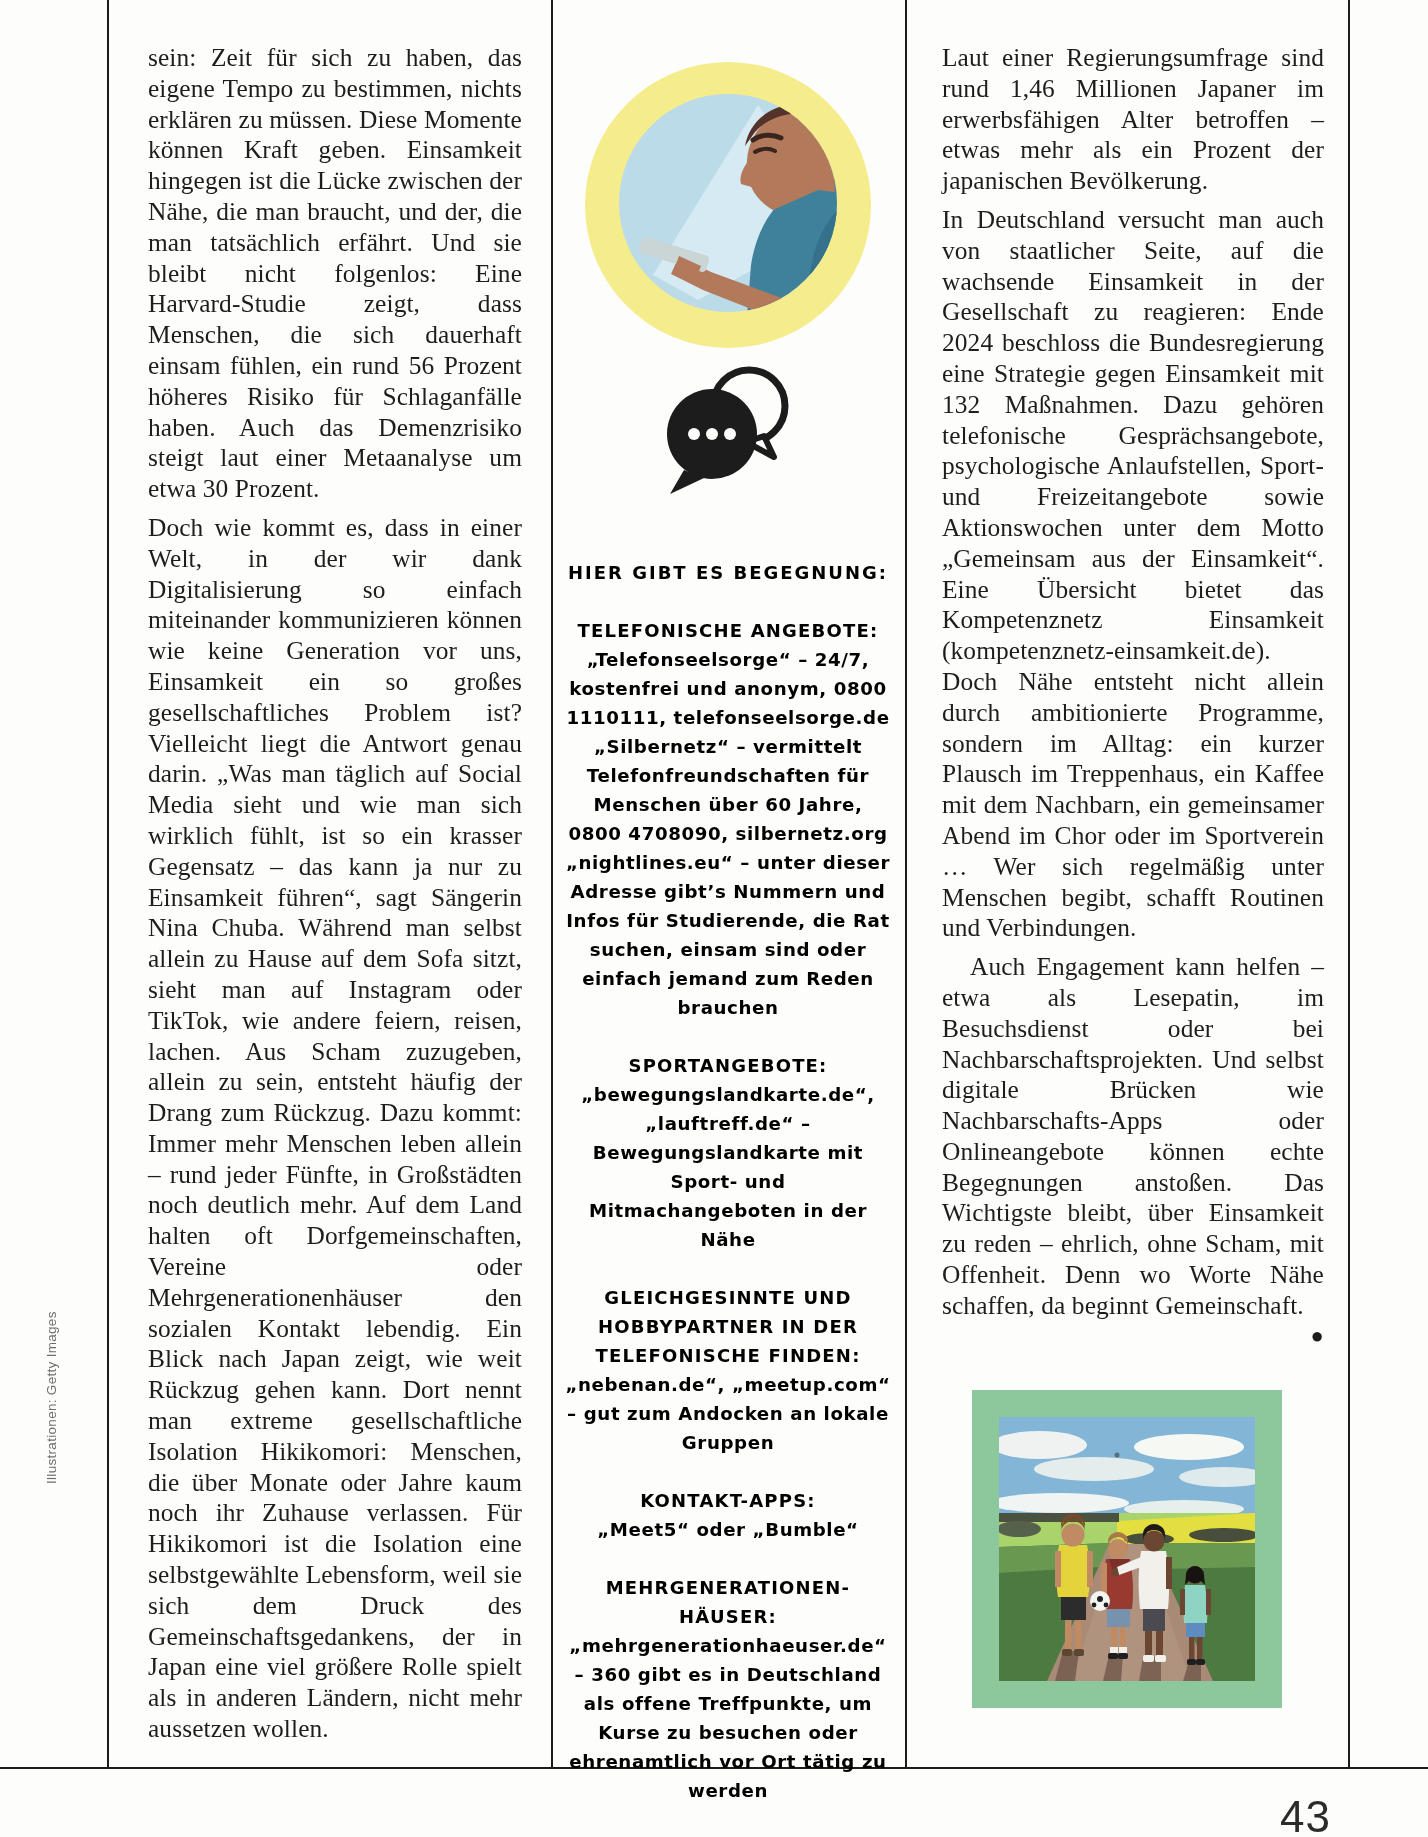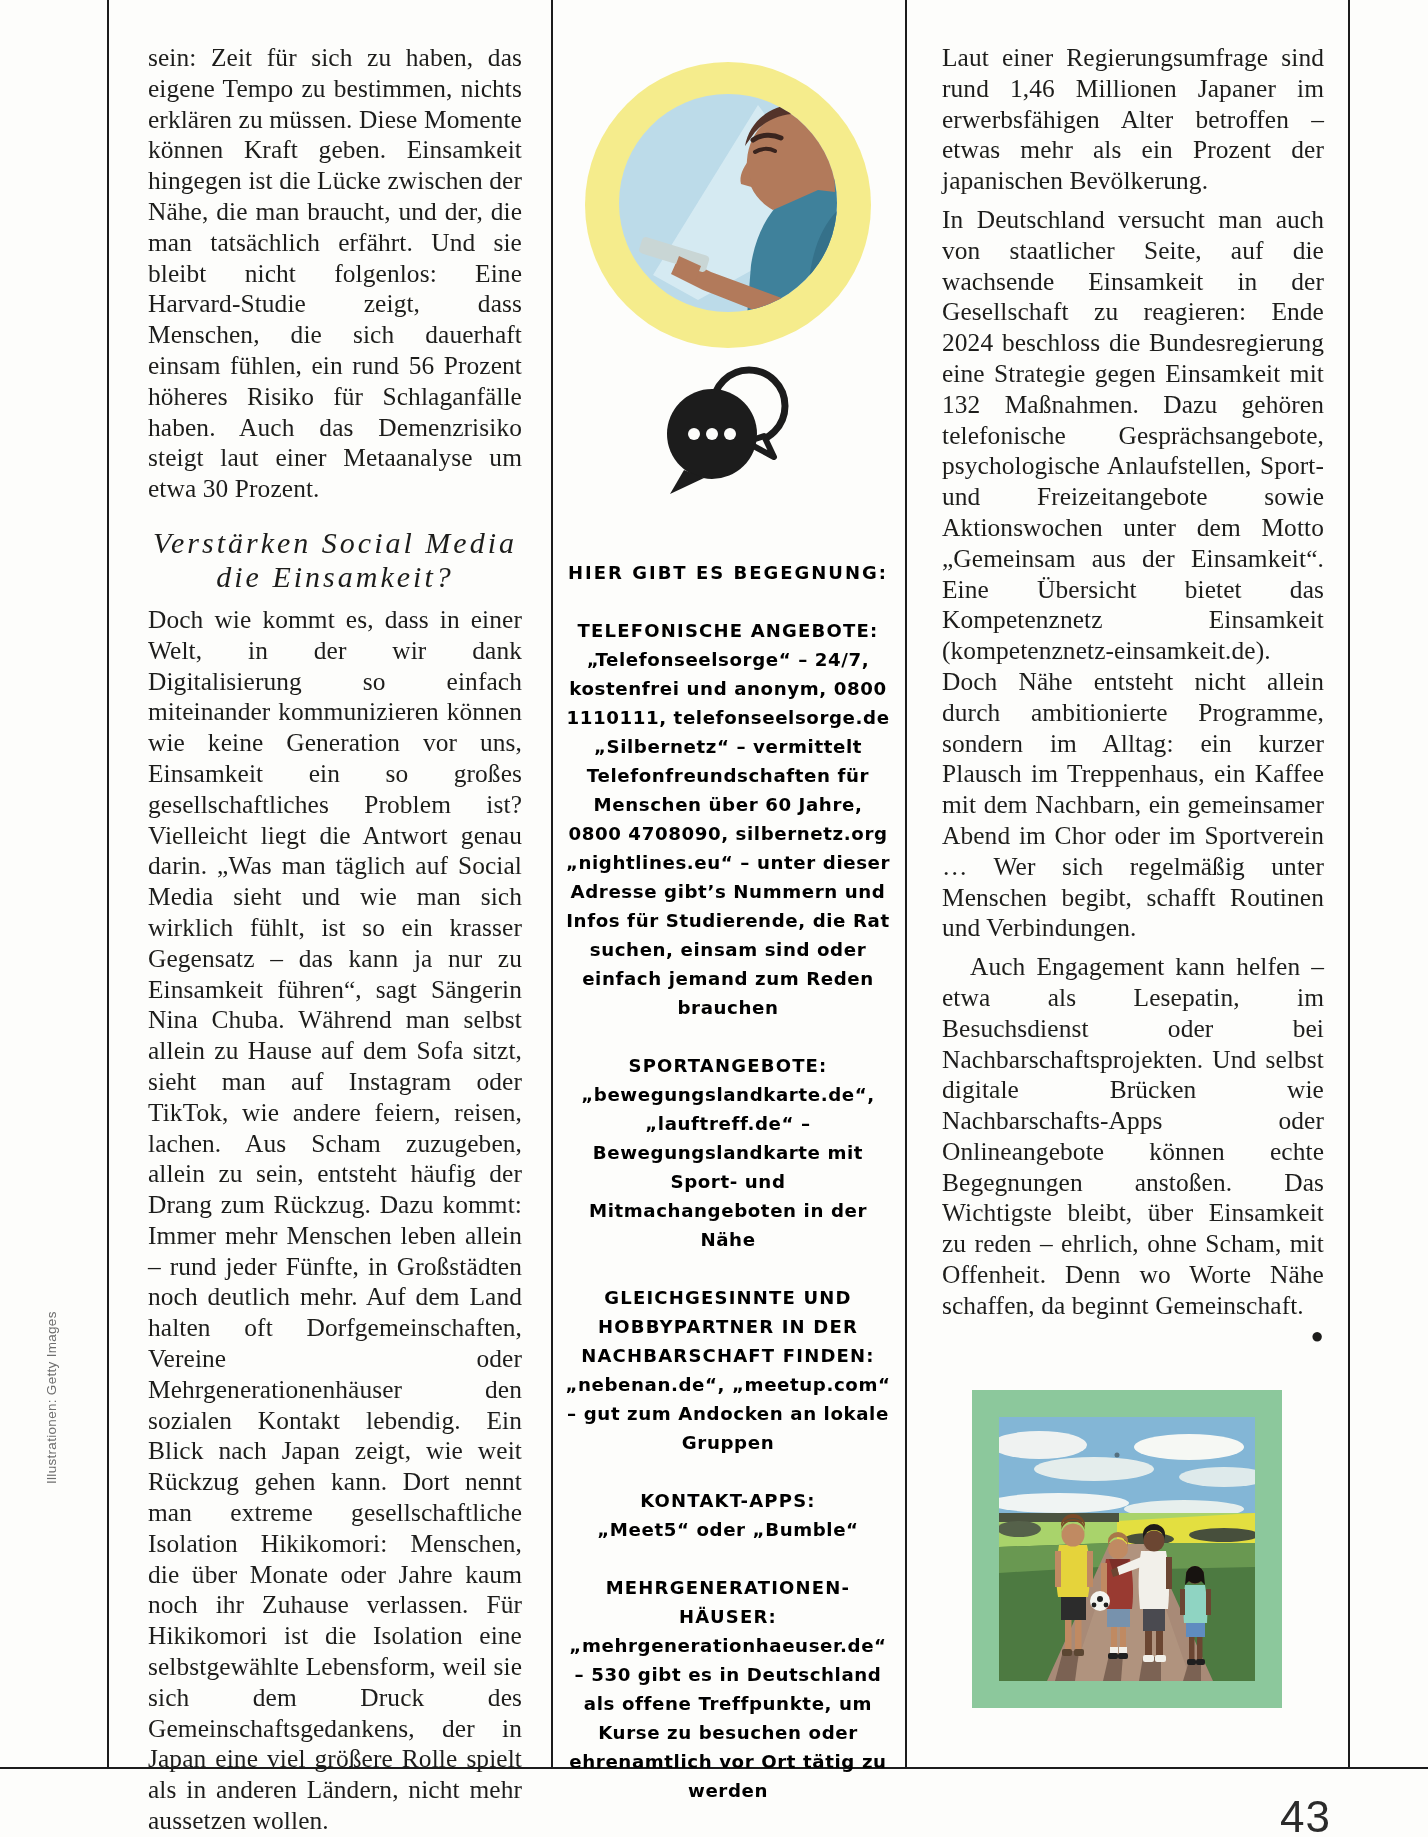--- a/index.html
+++ b/index.html
@@ -47,21 +47,20 @@
   <div class="vrule" style="left:107px"></div>
   <div class="vrule" style="left:551px"></div>
   <div class="vrule" style="left:905px"></div>
   <div class="vrule" style="left:1348px"></div>
   <div class="hrule"></div>
 
   <div class="credit">Illustrationen: Getty Images</div>
 
   <div class="bodycol col-left">
     <p>sein: Zeit für sich zu haben, das eigene Tempo zu bestimmen, nichts erklären zu müssen. Diese Momente können Kraft geben. Einsamkeit hingegen ist die Lücke zwischen der Nähe, die man braucht, und der, die man tatsächlich erfährt. Und sie bleibt nicht folgenlos: Eine Harvard-Studie zeigt, dass Menschen, die sich dauerhaft einsam fühlen, ein rund 56 Prozent höheres Risiko für Schlaganfälle haben. Auch das Demenzrisiko steigt laut einer Metaanalyse um etwa 30 Prozent.</p>
-    <h2 class="col-heading">Verstärken Social Media die Einsamkeit?</h2>
     <p>Doch wie kommt es, dass in einer Welt, in der wir dank Digitalisierung so einfach miteinander kommunizieren können wie keine Generation vor uns, Einsamkeit ein so großes gesellschaftliches Problem ist? Vielleicht liegt die Antwort genau darin. „Was man täglich auf Social Media sieht und wie man sich wirklich fühlt, ist so ein krasser Gegensatz – das kann ja nur zu Einsamkeit führen“, sagt Sängerin Nina Chuba. Während man selbst allein zu Hause auf dem Sofa sitzt, sieht man auf Instagram oder TikTok, wie andere feiern, reisen, lachen. Aus Scham zuzugeben, allein zu sein, entsteht häufig der Drang zum Rückzug. Dazu kommt: Immer mehr Menschen leben allein – rund jeder Fünfte, in Großstädten noch deutlich mehr. Auf dem Land halten oft Dorfgemeinschaften, Vereine oder Mehrgenerationenhäuser den sozialen Kontakt lebendig. Ein Blick nach Japan zeigt, wie weit Rückzug gehen kann. Dort nennt man extreme gesellschaftliche Isolation Hikikomori: Menschen, die über Monate oder Jahre kaum noch ihr Zuhause verlassen. Für Hikikomori ist die Isolation eine selbstgewählte Lebensform, weil sie sich dem Druck des Gemeinschaftsgedankens, der in Japan eine viel größere Rolle spielt als in anderen Ländern, nicht mehr aussetzen wollen.</p>
   </div>
 
   <div class="col-mid">
 
     
     <svg class="mid-illu" width="290" height="290" viewBox="0 0 290 290">
       <circle cx="145" cy="145" r="143" fill="#f5ec8c"></circle>
       <circle cx="145" cy="143" r="109" fill="#bcdbe9"></circle>
       <clipPath id="pclip">
@@ -109,32 +108,32 @@
       <div class="info-heading">TELEFONISCHE ANGEBOTE:</div>
       <div class="info-body">„Telefonseelsorge“ – 24/7, kostenfrei und anonym, 0800 1110111, telefonseelsorge.de „Silbernetz“ – vermittelt Telefonfreundschaften für Menschen über 60 Jahre, 0800 4708090, silbernetz.org „nightlines.eu“ – unter dieser Adresse gibt’s Nummern und Infos für Studierende, die Rat suchen, einsam sind oder einfach jemand zum Reden brauchen</div>
     </div>
 
     <div class="info-section">
       <div class="info-heading">SPORTANGEBOTE:</div>
       <div class="info-body">„bewegungslandkarte.de“, „lauftreff.de“ – Bewegungslandkarte mit Sport- und Mitmachangeboten in der Nähe</div>
     </div>
 
     <div class="info-section">
-      <div class="info-heading">GLEICHGESINNTE UND HOBBYPARTNER IN DER NACHBARSCHAFT FINDEN:</div>
+      <div class="info-heading">GLEICHGESINNTE UND HOBBYPARTNER IN DER TELEFONISCHE FINDEN:</div>
       <div class="info-body">„nebenan.de“, „meetup.com“ – gut zum Andocken an lokale Gruppen</div>
     </div>
 
     <div class="info-section">
       <div class="info-heading">KONTAKT-APPS:</div>
       <div class="info-body">„Meet5“ oder „Bumble“</div>
     </div>
 
     <div class="info-section">
       <div class="info-heading">MEHRGENERATIONEN-HÄUSER:</div>
-      <div class="info-body">„mehrgenerationhaeuser.de“ – 530 gibt es in Deutschland als offene Treffpunkte, um Kurse zu besuchen oder ehrenamtlich vor Ort tätig zu werden</div>
+      <div class="info-body">„mehrgenerationhaeuser.de“ – 360 gibt es in Deutschland als offene Treffpunkte, um Kurse zu besuchen oder ehrenamtlich vor Ort tätig zu werden</div>
     </div>
   </div>
 
   <div class="bodycol col-right">
     <p>Laut einer Regierungsumfrage sind rund 1,46 Millionen Japaner im erwerbsfähigen Alter betroffen – etwas mehr als ein Prozent der japanischen Bevölkerung.</p>
     <p>In Deutschland versucht man auch von staatlicher Seite, auf die wachsende Einsamkeit in der Gesellschaft zu reagieren: Ende 2024 beschloss die Bundesregierung eine Strategie gegen Einsamkeit mit 132 Maßnahmen. Dazu gehören telefonische Gesprächsangebote, psychologische Anlaufstellen, Sport- und Freizeitangebote sowie Aktionswochen unter dem Motto „Gemeinsam aus der Einsamkeit“. Eine Übersicht bietet das Kompetenznetz Einsamkeit (kompetenznetz-einsamkeit.de). Doch Nähe entsteht nicht allein durch ambitionierte Programme, sondern im Alltag: ein kurzer Plausch im Treppenhaus, ein Kaffee mit dem Nachbarn, ein gemeinsamer Abend im Chor oder im Sportverein … Wer sich regelmäßig unter Menschen begibt, schafft Routinen und Verbindungen.</p>
     <p class="indent"><span>Auch Engagement kann helfen – etwa als Lesepatin, im Besuchsdienst oder bei Nachbarschaftsprojekten. Und selbst digitale Brücken wie Nachbarschafts-Apps oder Onlineangebote können echte Begegnungen anstoßen. Das Wichtigste bleibt, über Einsamkeit zu reden – ehrlich, ohne Scham, mit Offenheit. Denn wo Worte Nähe schaffen, da beginnt Gemeinschaft.</span><span class="endmark">●</span></p>
   </div>
 
   <div class="kids-frame">

